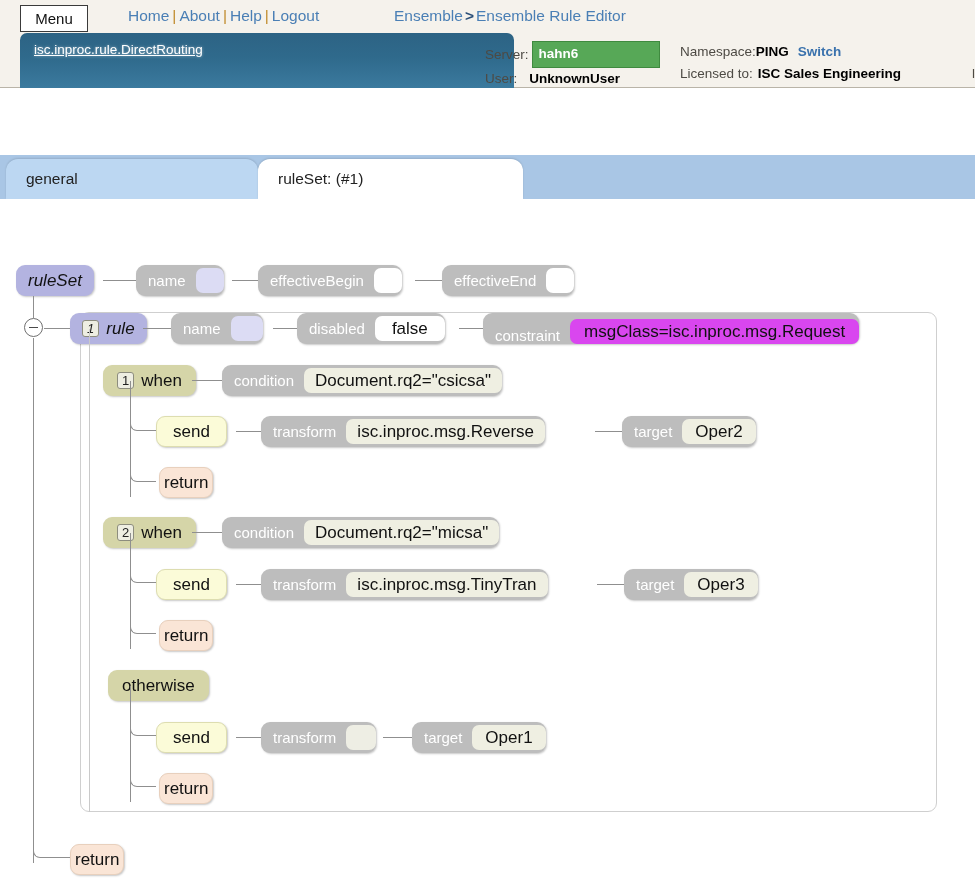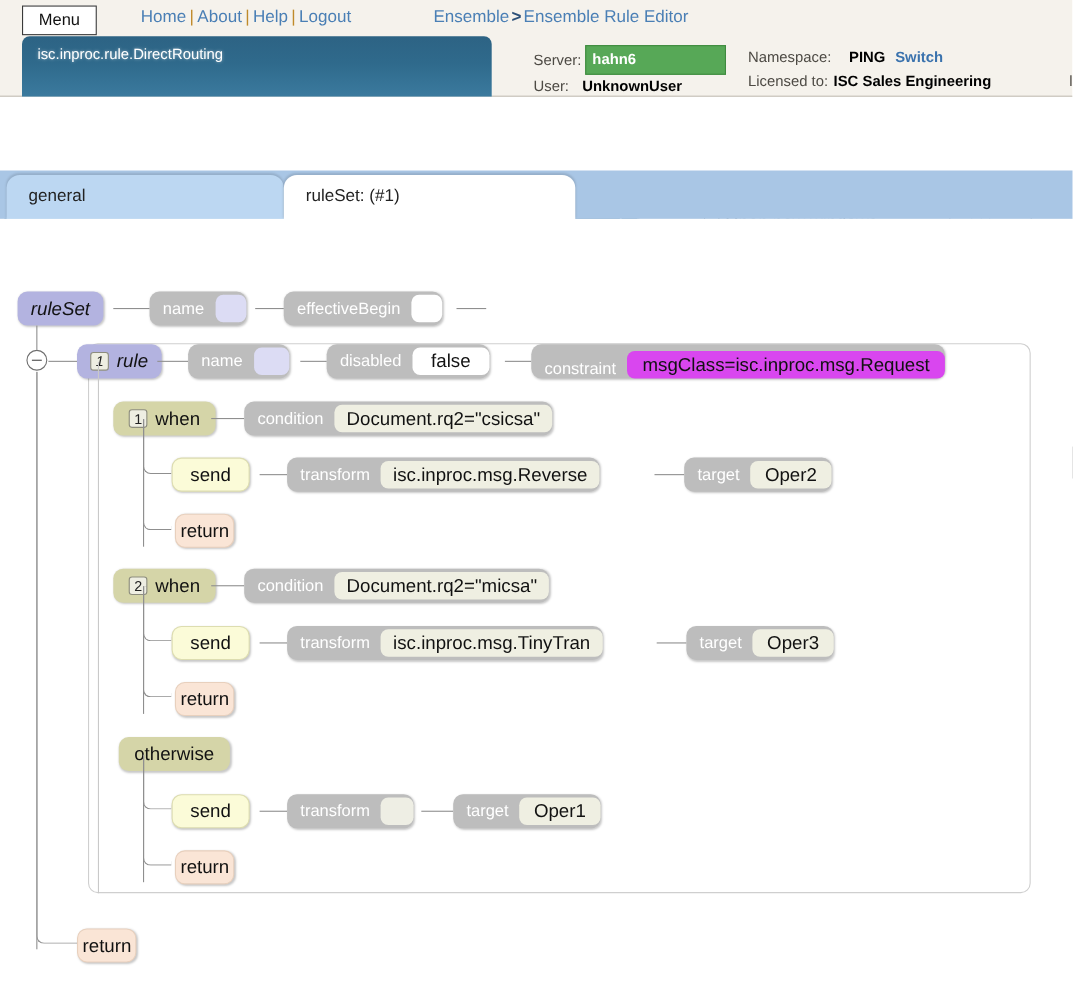--- a/index.html
+++ b/index.html
@@ -43,29 +43,30 @@
     left: 394px; top: 7px;
     font-size: 15.5px;
     color: #4a7fb5;
     white-space: nowrap;
   }
   .breadcrumb .bc-sep { color: #2b4f78; font-weight: bold; padding: 0 2px; }
 
   .title-tab {
     position: absolute;
     left: 20px; top: 33px;
-    width: 427px; height: 55px;
+    width: 494px; height: 55px;
     background: linear-gradient(to bottom, #2d6384 0%, #2f6a8c 45%, #3b7a9e 100%);
     border-radius: 7px 7px 0 0;
     color: #ffffff;
     font-size: 13.5px;
     padding: 9px 0 0 14px;
     text-shadow: 0 0 3px rgba(255,255,255,0.55);
     white-space: nowrap;
     overflow: hidden;
+    text-decoration: underline;
   }
 
   .server-info {
     position: absolute;
     left: 485px; top: 41px;
     font-size: 13.5px;
     color: #4d4a44;
     line-height: 22px;
     white-space: nowrap;
   }
@@ -290,21 +291,21 @@
       <span class="si-label">Server:</span>
       <span class="server-chip">hahn6</span>
     </div>
     <div class="si-row">
       <span class="si-label">User:</span>
       <span class="si-val" style="margin-left:12px;">UnknownUser</span>
     </div>
     <div class="si-col2">
       <div class="si-row">
         <span class="si-label">Namespace:</span>
-        <span class="si-val" style="margin-left:16px;">PING</span>
+        <span class="si-val" style="margin-left:0;">PING</span>
         <span class="si-switch" style="margin-left:9px;">Switch</span>
       </div>
       <div class="si-row">
         <span class="si-label">Licensed to:</span>
         <span class="si-val" style="margin-left:5px;">ISC Sales Engineering</span>
       </div>
     </div>
     <div class="si-cut">l</div>
   </div>
 </div>
@@ -356,20 +357,24 @@
     <span class="attr-val empty-l" style="width:28px;"></span>
   </div>
   <div class="hline" style="left:232px; top:35px; width:26px;"></div>
 
   <div class="pill attr" style="left:258px; top:20px;">
     <span>effectiveBegin</span>
     <span class="attr-val empty-w" style="width:28px;"></span>
   </div>
   <div class="hline" style="left:415px; top:35px; width:27px;"></div>
 
+  <div class="pill attr" style="left:442px; top:20px;">
+    <span>effectiveEnd</span>
+    <span class="attr-val empty-w" style="width:28px;"></span>
+  </div>
 
   <div class="vline" style="left:33px; top:51px; height:22px;"></div>
   <div class="collapse-node" style="left:24px; top:73px;">
     <div class="minus"></div>
   </div>
   <div class="vline" style="left:33px; top:93px; height:525px;"></div>
   <div class="elbow" style="left:33px; top:93px; width:37px; height:520px;"></div>
 
   <div class="hline" style="left:44px; top:83px; width:26px;"></div>
 

